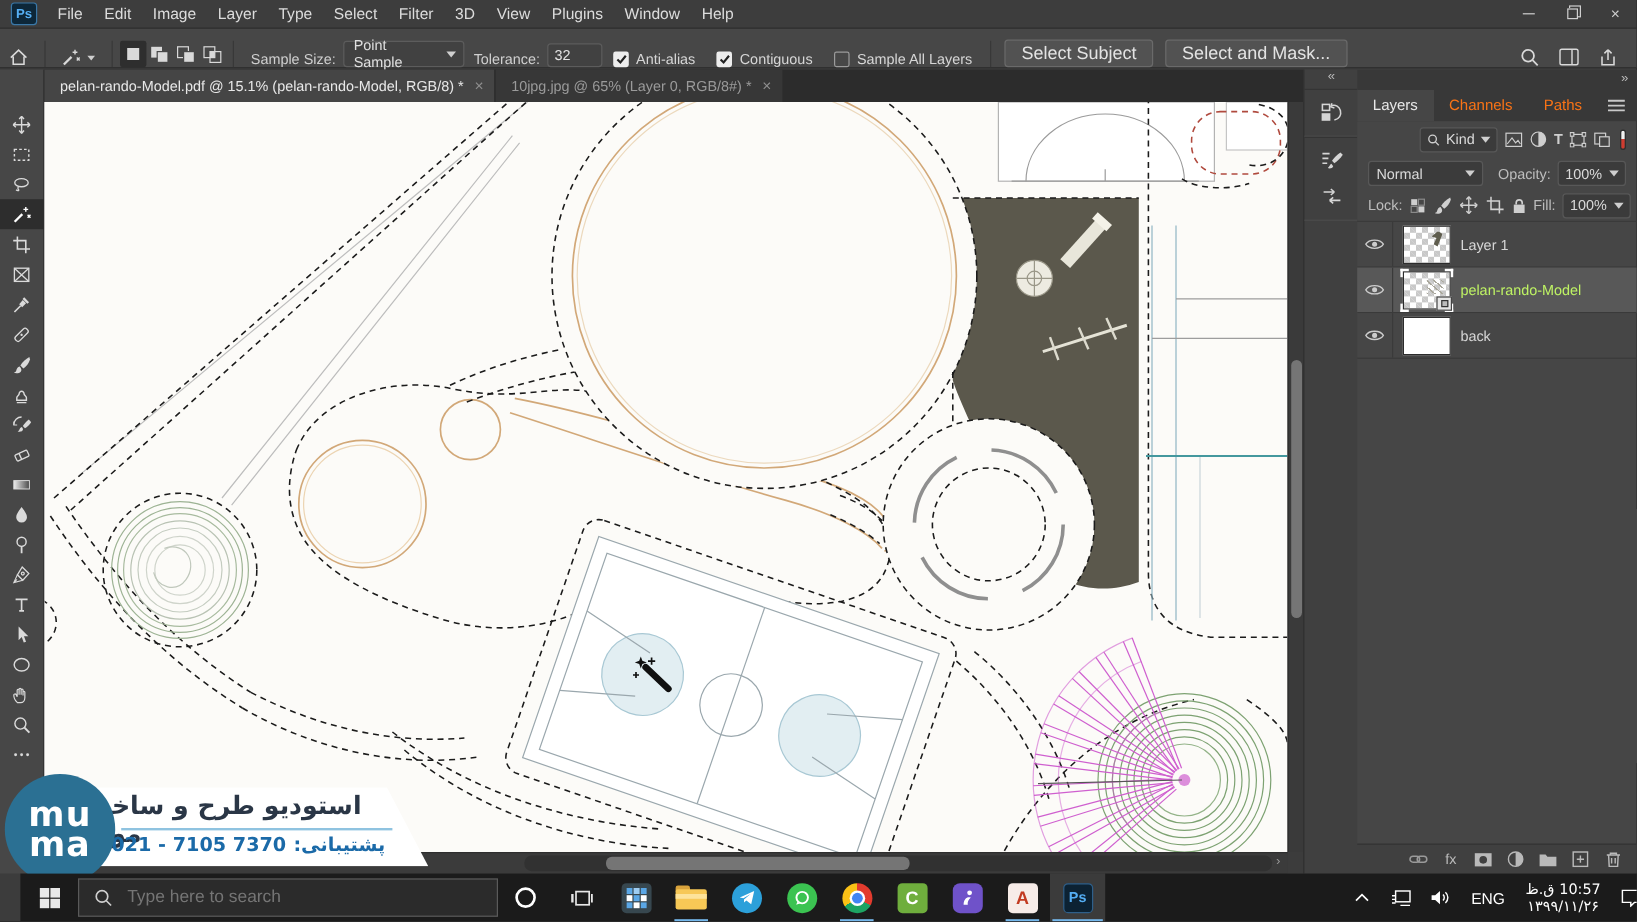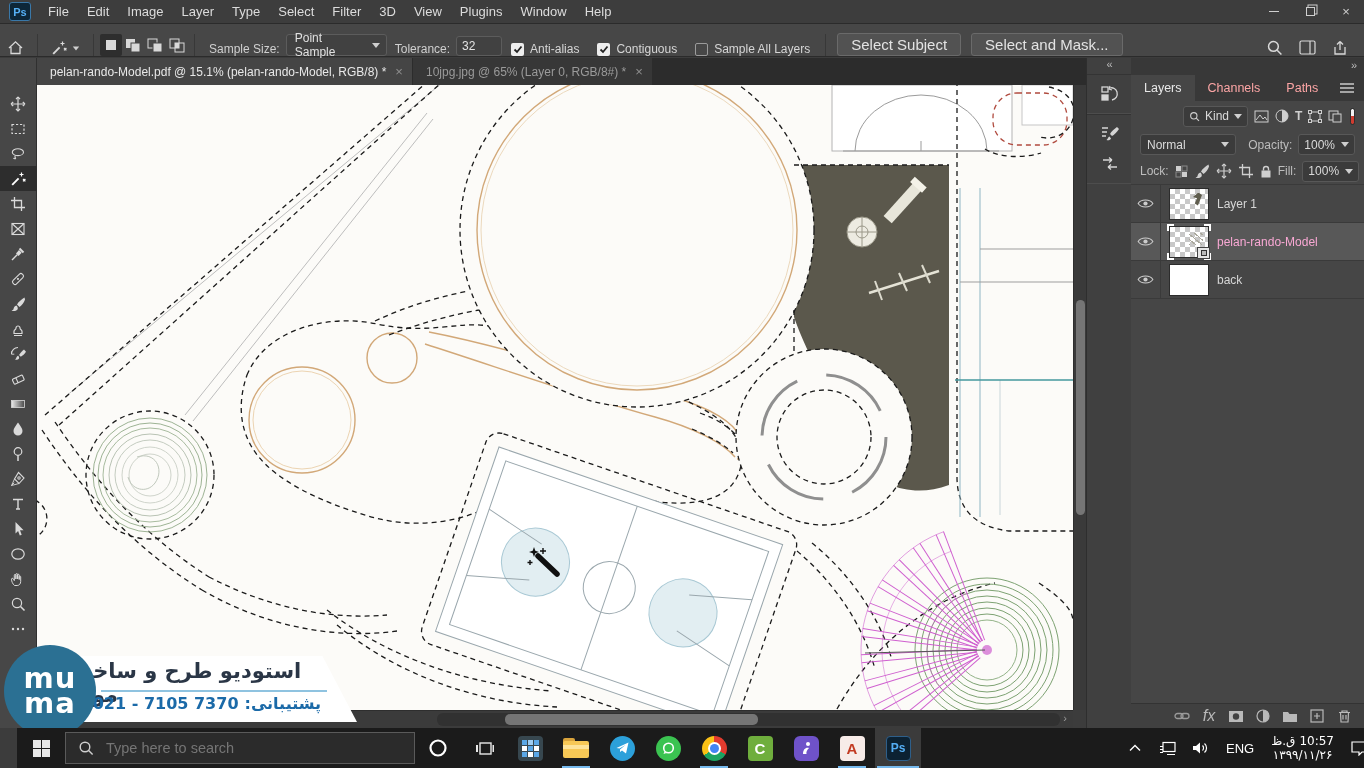--- a/index.html
+++ b/index.html
@@ -68,61 +68,61 @@
   .dock{position:absolute;left:1086px;top:58px;width:45px;height:670px;background:#404040;border-left:1px solid #2e2e2e;}
   .dock .hdr{height:16px;text-align:center;color:#bbb;font-size:11px;letter-spacing:-1px;}
   .dockbtn{width:45px;height:30px;display:flex;align-items:center;justify-content:center;color:#d5d5d5;}
   .dock .grp{border-top:1px solid #343434;border-bottom:1px solid #4d4d4d;padding:4px 0;}
 
   
   .panel{position:absolute;left:1131px;top:58px;width:233px;height:670px;background:#464646;font-size:12px;}
   .panel .strip{height:17px;background:#383838;position:relative;}
   .panel .strip .pc{position:absolute;right:8px;top:1px;color:#bbb;font-size:11px;letter-spacing:-1px;}
   .ptabs{height:26px;background:#383838;display:flex;align-items:stretch;}
-  .ptab{padding:0 13px;line-height:26px;color:#fca5a5;font-size:12.5px;}
+  .ptab{padding:0 13px;line-height:26px;color:#f97316;font-size:12.5px;}
   .ptab.active{background:#464646;color:#e8e8e8;}
   .pmenu{margin-left:auto;display:flex;align-items:center;padding-right:9px;color:#c9c9c9;}
   .prow{display:flex;align-items:center;padding:0 9px;gap:6px;color:#bdbdbd;}
   .kindrow{height:30px;}
   .kindbox{height:21px;width:90px;background:#3b3b3b;border:1px solid #585858;border-radius:3px;
     display:flex;align-items:center;gap:5px;padding:0 5px;color:#dadada;margin-left:43px;}
   .fico{width:24px;height:20px;display:flex;align-items:center;justify-content:center;color:#cfcfcf;}
   .fswitch{width:11px;height:17px;border-radius:5px;margin-left:2px;
     background:linear-gradient(#f2f2f2 0 47%,#cf3c30 47% 100%);border:1px solid #2e2e2e;}
   .blendrow{height:27px;}
   .blendsel{height:21px;width:108px;background:#3b3b3b;border:1px solid #585858;border-radius:3px;
     display:flex;align-items:center;justify-content:space-between;padding:0 6px;color:#dadada;}
   .valbox{height:21px;background:#3b3b3b;border:1px solid #585858;border-radius:3px;
     display:flex;align-items:center;gap:6px;padding:0 5px;color:#dadada;}
   .lockrow{height:27px;border-bottom:1px solid #3a3a3a;}
   .lockico{width:19px;height:19px;display:flex;align-items:center;justify-content:center;color:#cfcfcf;}
   .layers-list{position:relative;}
   .layer-row{height:38px;display:flex;align-items:center;border-bottom:1px solid #3a3a3a;color:#d6d6d6;}
-  .layer-row.selected{background:#585858;color:#f9a8d4;}
+  .layer-row.selected{background:#585858;color:#bef264;}
   .eyecell{width:30px;height:100%;display:flex;align-items:center;justify-content:center;border-right:1px solid #3a3a3a;}
   .thumb{width:40px;height:32px;margin:0 8px;border:1px solid #2c2c2c;position:relative;
     background-color:#fff;
     background-image:linear-gradient(45deg,#c8c8c8 25%,transparent 25%,transparent 75%,#c8c8c8 75%),
                      linear-gradient(45deg,#c8c8c8 25%,transparent 25%,transparent 75%,#c8c8c8 75%);
     background-size:10px 10px;background-position:0 0,5px 5px;}
   .thumb.white{background:#fff;}
   .mark1{position:absolute;right:6px;top:4px;width:9px;height:13px;background:#5f5d4e;clip-path:polygon(60% 0,100% 20%,55% 100%,20% 85%,45% 45%,0 35%);}
   .mark2{position:absolute;right:5px;top:6px;width:14px;height:12px;background:
     repeating-linear-gradient(40deg,#a9a79b 0 1px,transparent 1px 4px);}
   .corner{position:absolute;width:7px;height:7px;border:2px solid #fff;}
   .c-tl{left:-3px;top:-3px;border-right:none;border-bottom:none;}
   .c-tr{right:-3px;top:-3px;border-left:none;border-bottom:none;}
   .c-bl{left:-3px;bottom:-3px;border-right:none;border-top:none;}
   .c-br{right:-3px;bottom:-3px;border-left:none;border-top:none;}
   .sobadge{position:absolute;right:-2px;bottom:-2px;width:13px;height:12px;background:#e6e6e6;
     border:1px solid #444;display:flex;align-items:center;justify-content:center;}
   .sobadge i{display:block;width:6px;height:6px;border:1px solid #333;background:#bbb;}
   .panel-bottom{position:absolute;left:0;bottom:0;width:100%;height:25px;background:#404040;
     border-top:1px solid #333;display:flex;align-items:center;justify-content:flex-end;gap:7px;padding:0 10px;color:#b9b9b9;}
-  .pbico{width:20px;height:18px;display:flex;align-items:center;justify-content:center;font-size:16px;font-style:italic;}
+  .pbico{width:20px;height:18px;display:flex;align-items:center;justify-content:center;font-size:12px;}
 
   
   .watermark{position:absolute;left:0;top:645px;width:370px;height:83px;z-index:30;}
   .wm-band{position:absolute;left:42px;top:11px;width:315px;height:66px;background:#fff;
     clip-path:polygon(0 0,89% 0,100% 100%,0 100%);}
   .wm-title{position:absolute;right:36px;top:3px;width:250px;direction:rtl;text-align:left;
     font-size:21px;font-weight:bold;color:#2a3646;font-family:"DejaVu Sans",sans-serif;}
   .wm-line{position:absolute;right:30px;top:34px;width:226px;height:2px;background:#8fc3e0;}
   .wm-phone{position:absolute;right:36px;top:38px;display:flex;direction:rtl;gap:6px;
     font-size:16px;font-weight:bold;color:#1b6aa8;font-family:"DejaVu Sans",sans-serif;}

